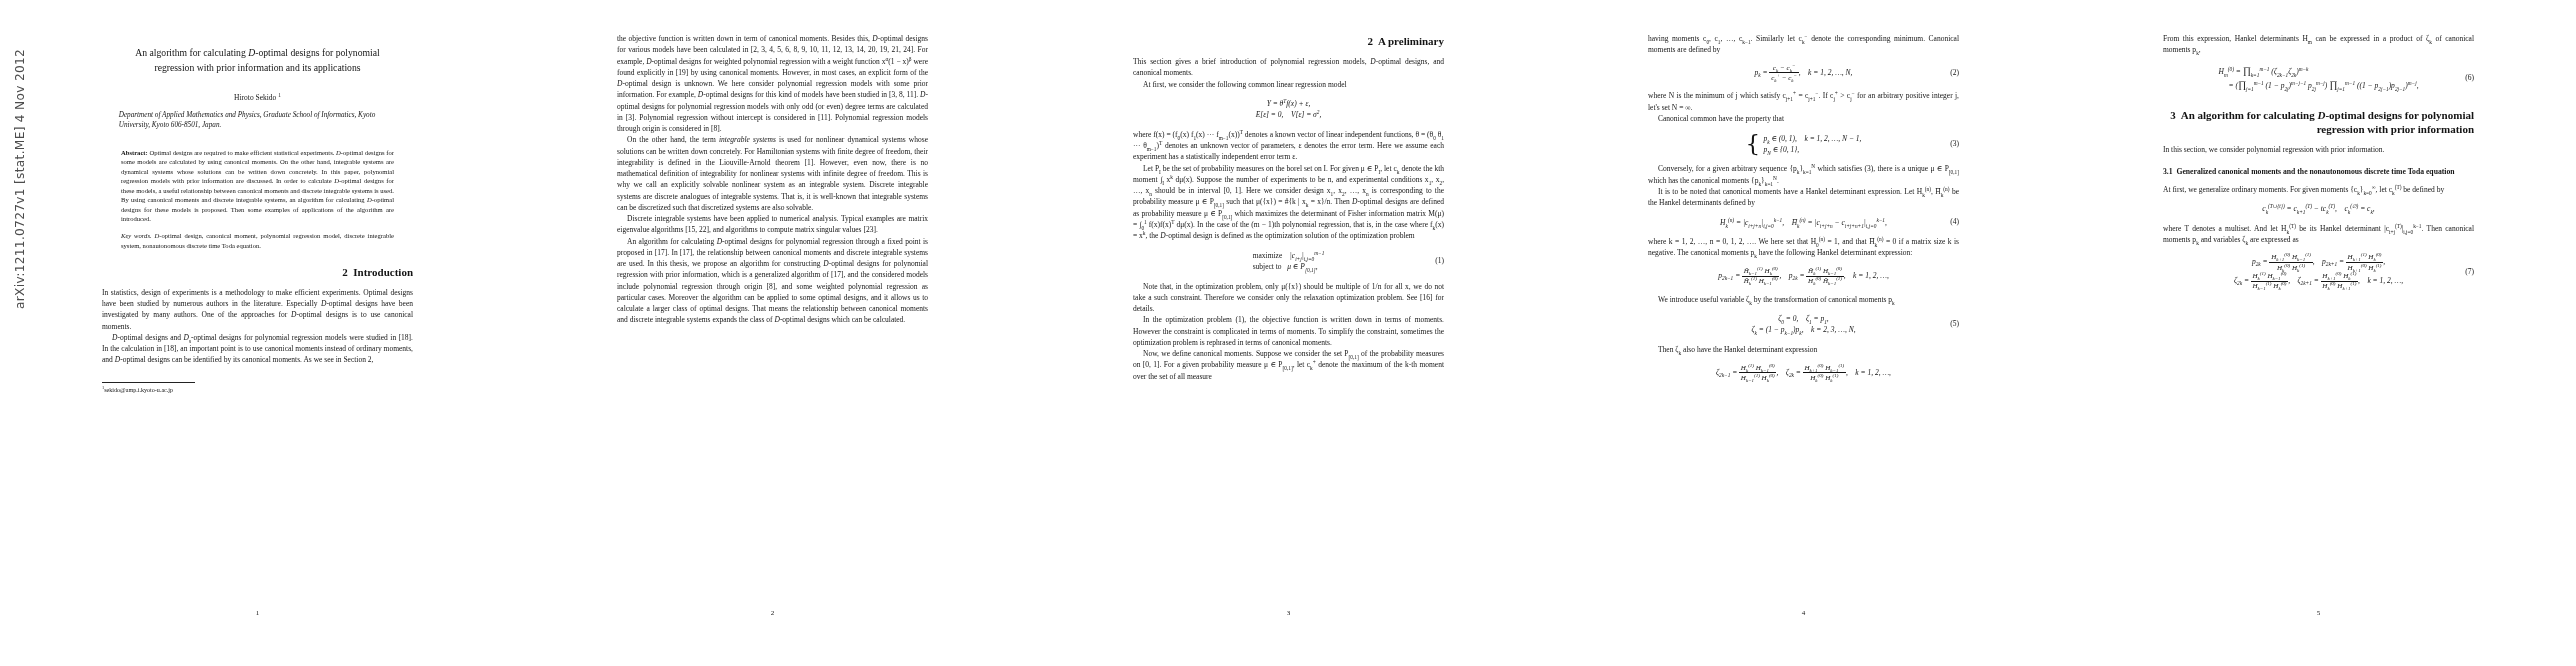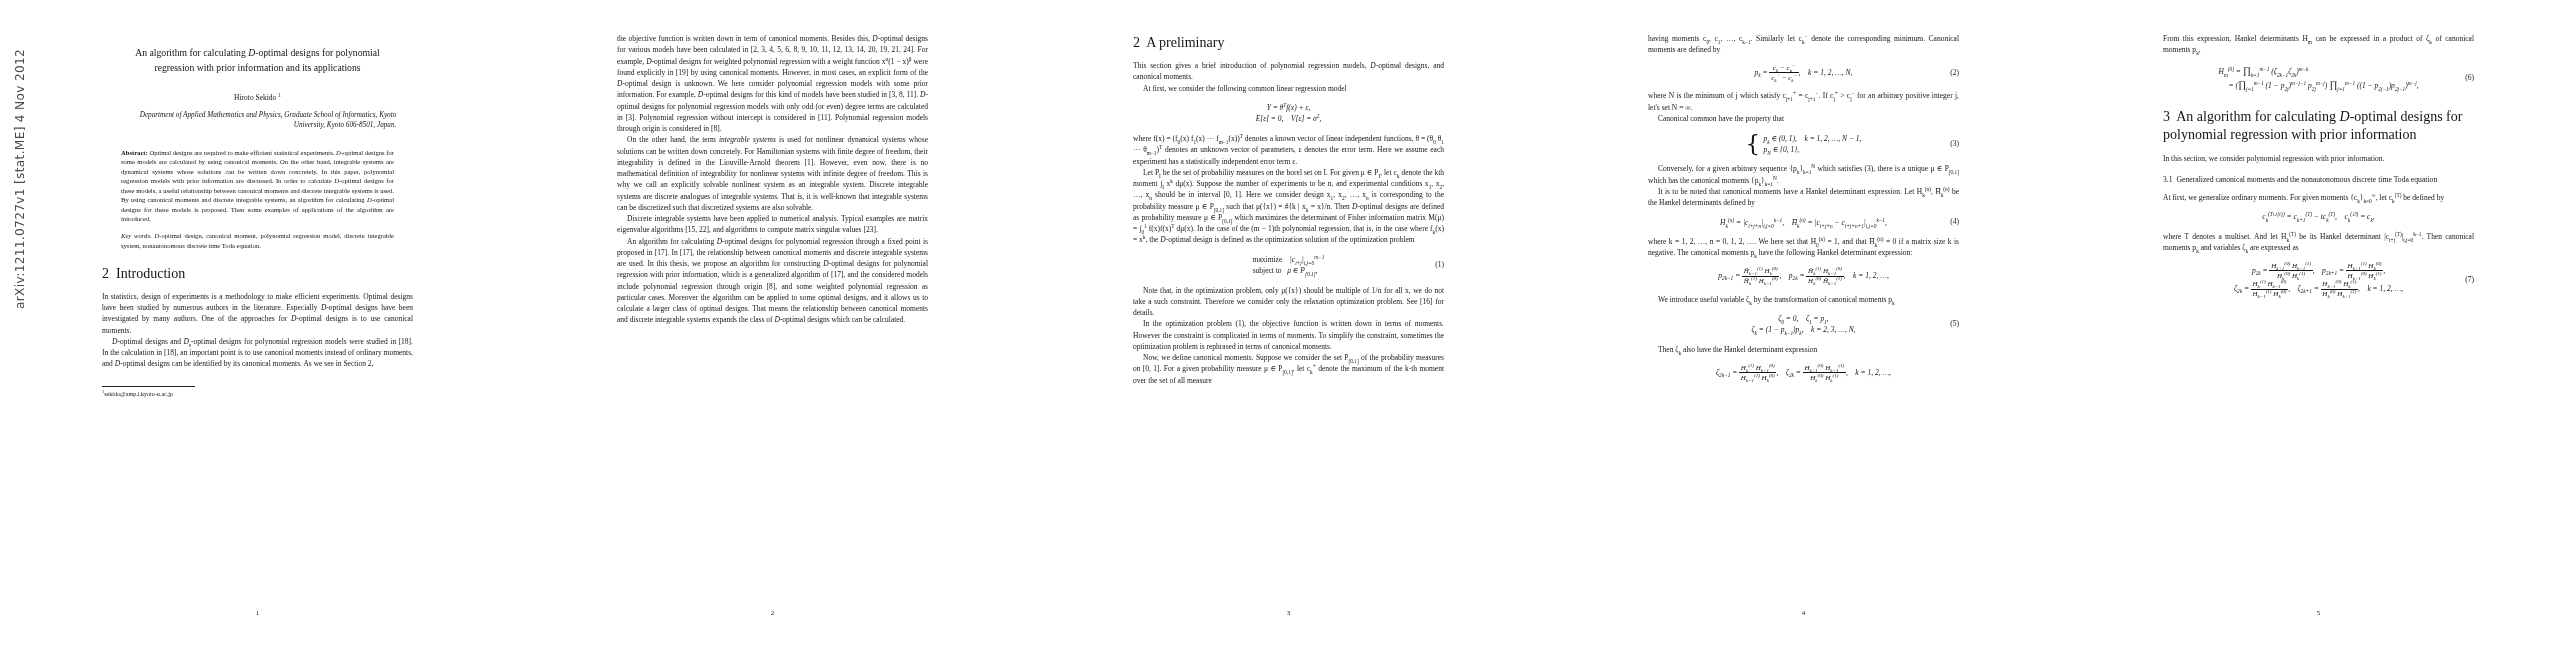--- a/index.html
+++ b/index.html
@@ -14,29 +14,29 @@
     font-family:"DejaVu Sans","Liberation Sans",sans-serif;
     font-size:12.2px;letter-spacing:0.3px;color:#4c4c4c}
 
   .page{position:absolute;top:33px;width:311px;height:585px;
     font-size:7.5px;line-height:1.5;text-align:justify;overflow:hidden}
   .page-1{left:102px}.page-2{left:617px}.page-3{left:1133px}.page-4{left:1648px}.page-5{left:2163px}
   .pagenum{position:absolute;bottom:0;left:0;right:0;text-align:center;font-size:7px}
 
   .title{font-weight:normal;text-align:center;font-size:9.7px;line-height:1.5;margin:13.3px 14.5px 0}
   .author{text-align:center;margin-top:16.7px;font-size:7.5px}
-  .affiliation{text-align:right;font-style:italic;margin:6.7px 16.7px 0;font-size:7.2px;line-height:1.45}
+  .affiliation{text-align:left;font-style:italic;margin:6.7px 16.7px 0;font-size:7.2px;line-height:1.45}
   .abstract{margin:16.7px 19px 0;font-size:6.6px;line-height:1.45;text-indent:0}
   .keywords{margin:7.2px 19px 0;font-size:6.6px;line-height:1.45;text-indent:0}
   .ab-label{font-weight:bold}
   .kw-label{font-style:italic}
 
-  .sec-heading{font-weight:normal;font-size:14px;line-height:1.35;margin:14.5px 0 7.2px;text-align:left;white-space:pre-wrap}
+  .sec-heading{font-weight:bold;font-size:11px;line-height:1.35;margin:14.5px 0 7.2px;text-align:right;white-space:pre-wrap}
   .sec-heading.mt0{margin-top:1.1px}
-  .subsec-heading{font-weight:normal;font-size:7.7px;line-height:1.4;margin:11px 0 6.1px;text-align:left;white-space:pre-wrap}
+  .subsec-heading{font-weight:bold;font-size:7.7px;line-height:1.4;margin:11px 0 6.1px;text-align:left;white-space:pre-wrap}
 
   .para{text-indent:10px}
   .noindent{text-indent:0}
 
   .footnote-area{margin-top:16.7px}
   .footnote-rule{width:93px;border-top:0.6px solid #222;margin-bottom:2.8px}
   .footnote-text{font-size:6.1px;text-align:left}
 
   .eqrow{position:relative;margin:8.3px 0;text-align:center}
   .eq{display:inline-block;font-style:italic;text-indent:0}

